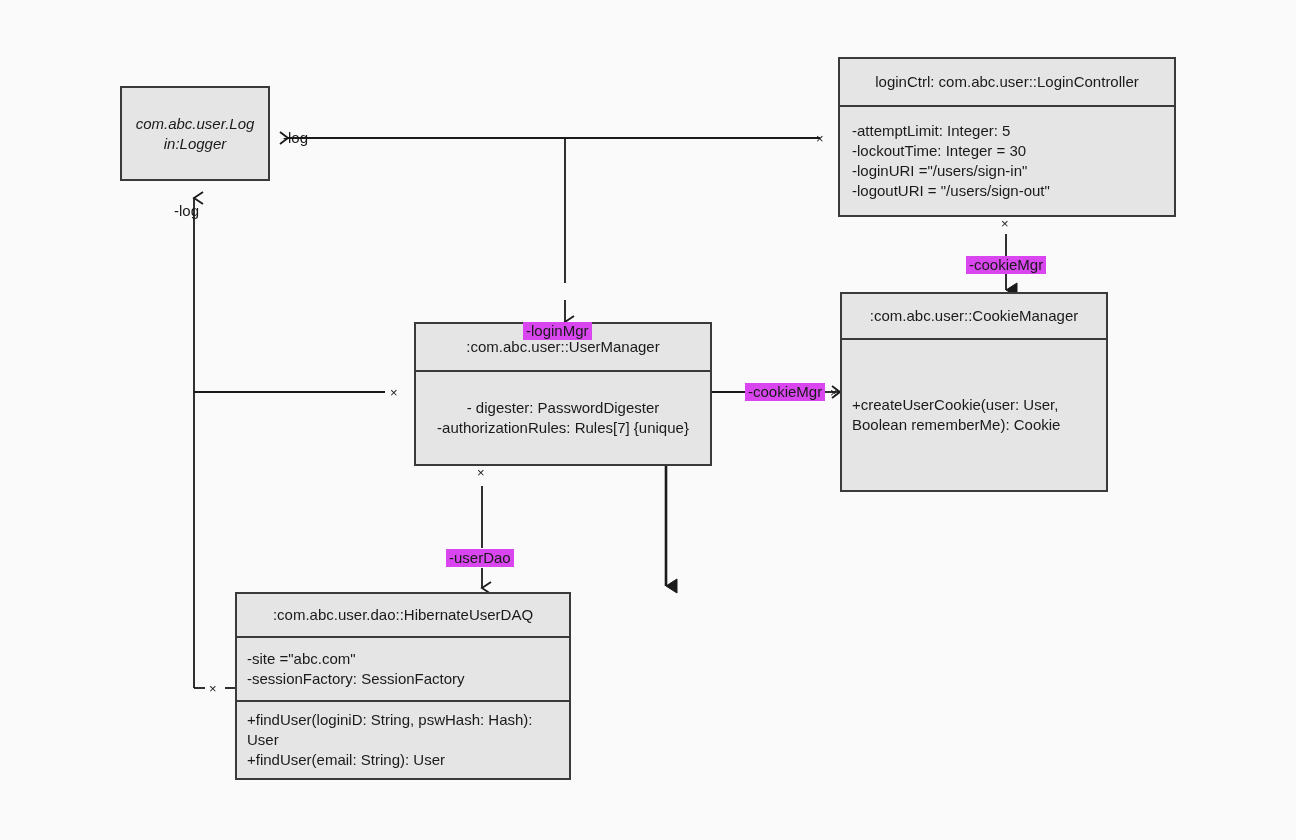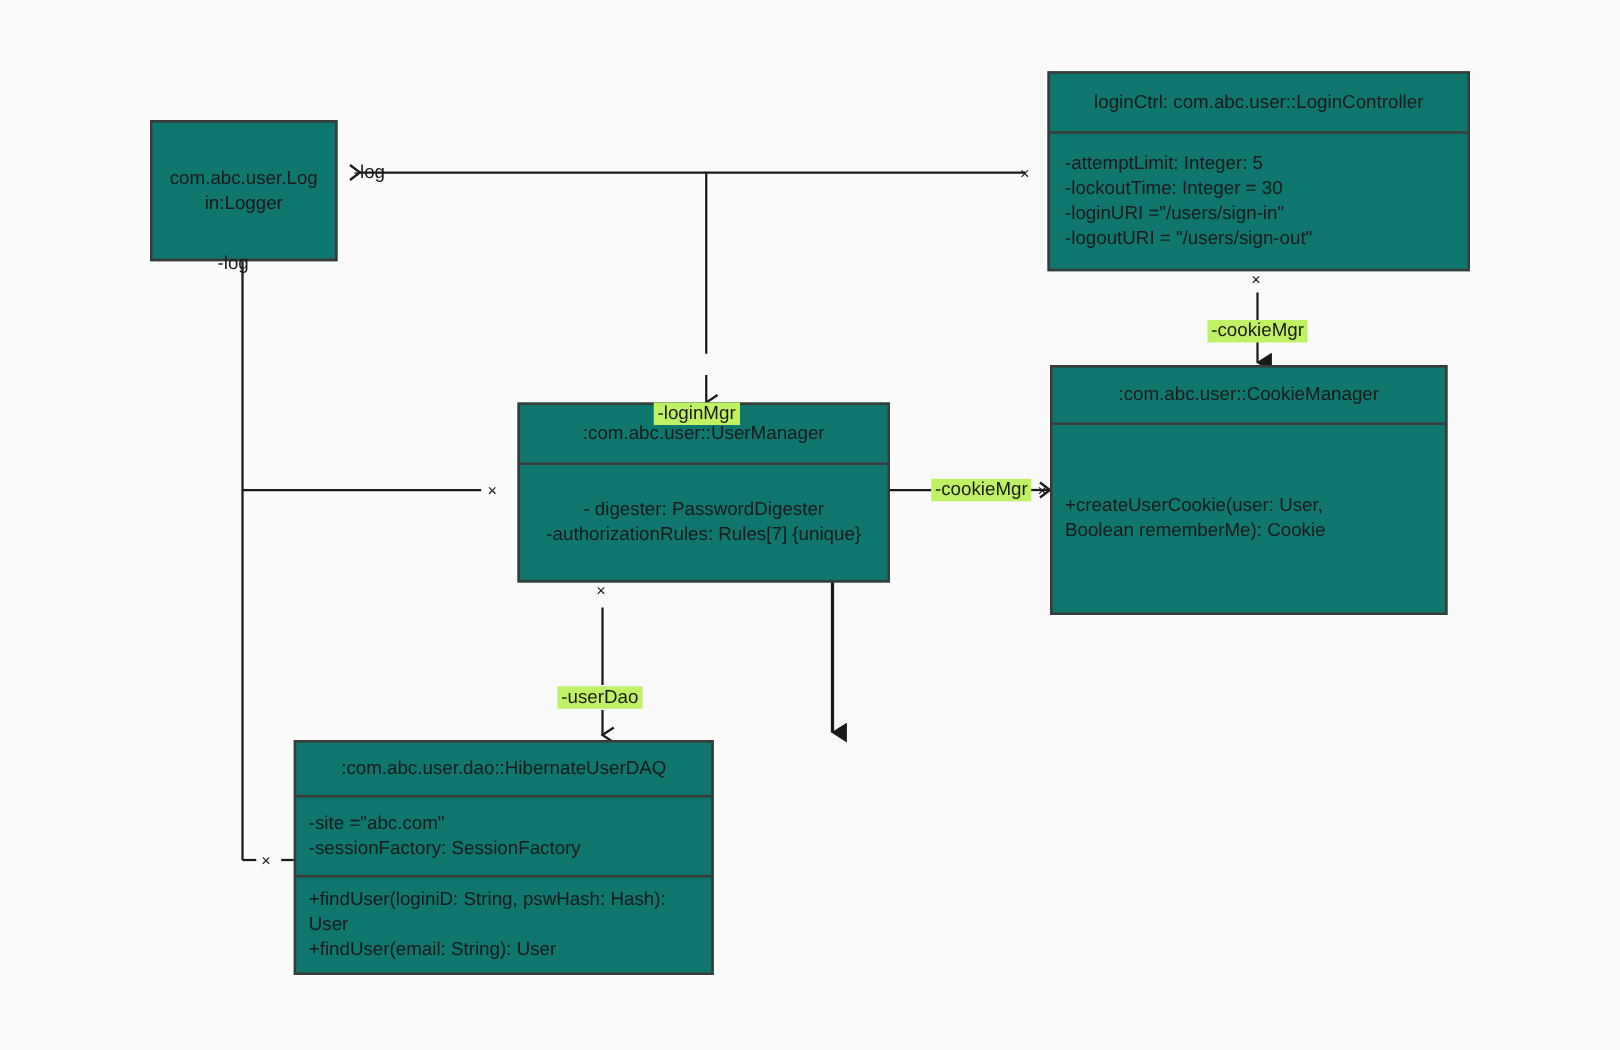--- a/index.html
+++ b/index.html
@@ -25,21 +25,21 @@
     position: absolute;
     left: 0;
     top: 0;
     width: 1296px;
     height: 840px;
     pointer-events: none;
   }
   .uml-box {
     position: absolute;
     box-sizing: border-box;
-    background: #0f766e;
+    background: #e5e5e5;
     border: 2px solid #3a3a3a;
     display: flex;
     flex-direction: column;
   }
   .compartment {
     box-sizing: border-box;
     padding: 8px 10px;
     font-size: 15px;
     line-height: 20px;
     white-space: pre-line;
@@ -68,21 +68,21 @@
   .grow { flex: 1 1 auto; }
 
   .edge-label {
     position: absolute;
     font-size: 15px;
     line-height: 18px;
     color: #1a1a1a;
     white-space: nowrap;
   }
   .edge-label.onwhite {
-    background: #bef264;
+    background: #d946ef;
     padding: 0 3px;
   }
   .xmark {
     position: absolute;
     font-size: 13px;
     line-height: 13px;
     color: #1a1a1a;
     font-family: "Liberation Sans", sans-serif;
   }
 </style>
@@ -141,40 +141,40 @@
     <g>
       <line x1="482" y1="486" x2="482" y2="548" stroke="#1a1a1a" stroke-width="1.8"></line>
       <line x1="482" y1="568" x2="482" y2="588" stroke="#1a1a1a" stroke-width="1.8" marker-end="url(#open-arrow-down)"></line>
     </g>
 
     <g>
       <line x1="666" y1="458" x2="666" y2="586" stroke="#1a1a1a" stroke-width="2.6" marker-end="url(#solid-arrow-down)"></line>
     </g>
   </svg>
 
-  <div class="uml-box" style="left:120px; top:96px; width:150px; height:113px;">
+  <div class="uml-box" style="left:120px; top:86px; width:150px; height:95px;font-style:italic;">
     <div class="compartment c-name grow">com.abc.user.Log
 in:Logger</div>
   </div>
 
   <div class="uml-box" style="left:838px; top:57px; width:338px; height:160px;">
     <div class="compartment c-name" style="height:46px;">loginCtrl: com.abc.user::LoginController</div>
     <div class="compartment c-left grow" style="padding-left:12px;">-attemptLimit: Integer: 5
 -lockoutTime: Integer = 30
 -loginURI ="/users/sign-in"
 -logoutURI = "/users/sign-out"</div>
   </div>
 
   <div class="uml-box" style="left:414px; top:322px; width:298px; height:144px;">
     <div class="compartment c-name" style="height:46px;">:com.abc.user::UserManager</div>
     <div class="compartment c-center grow">- digester: PasswordDigester
 -authorizationRules: Rules[7] {unique}</div>
   </div>
 
-  <div class="uml-box" style="left:840px; top:292px; width:318px; height:200px;">
+  <div class="uml-box" style="left:840px; top:292px; width:268px; height:200px;">
     <div class="compartment c-name" style="height:44px;">:com.abc.user::CookieManager</div>
     <div class="compartment c-left grow" style="">+createUserCookie(user: User,
 Boolean rememberMe): Cookie</div>
   </div>
 
   <div class="uml-box" style="left:235px; top:592px; width:336px; height:188px;">
     <div class="compartment c-name" style="height:44px;">:com.abc.user.dao::HibernateUserDAQ</div>
     <div class="compartment c-left" style="height:68px; padding-left:10px;">-site ="abc.com"
 -sessionFactory: SessionFactory</div>
     <div class="compartment c-left grow" style="padding-left:10px;">+findUser(loginiD: String, pswHash: Hash): User

